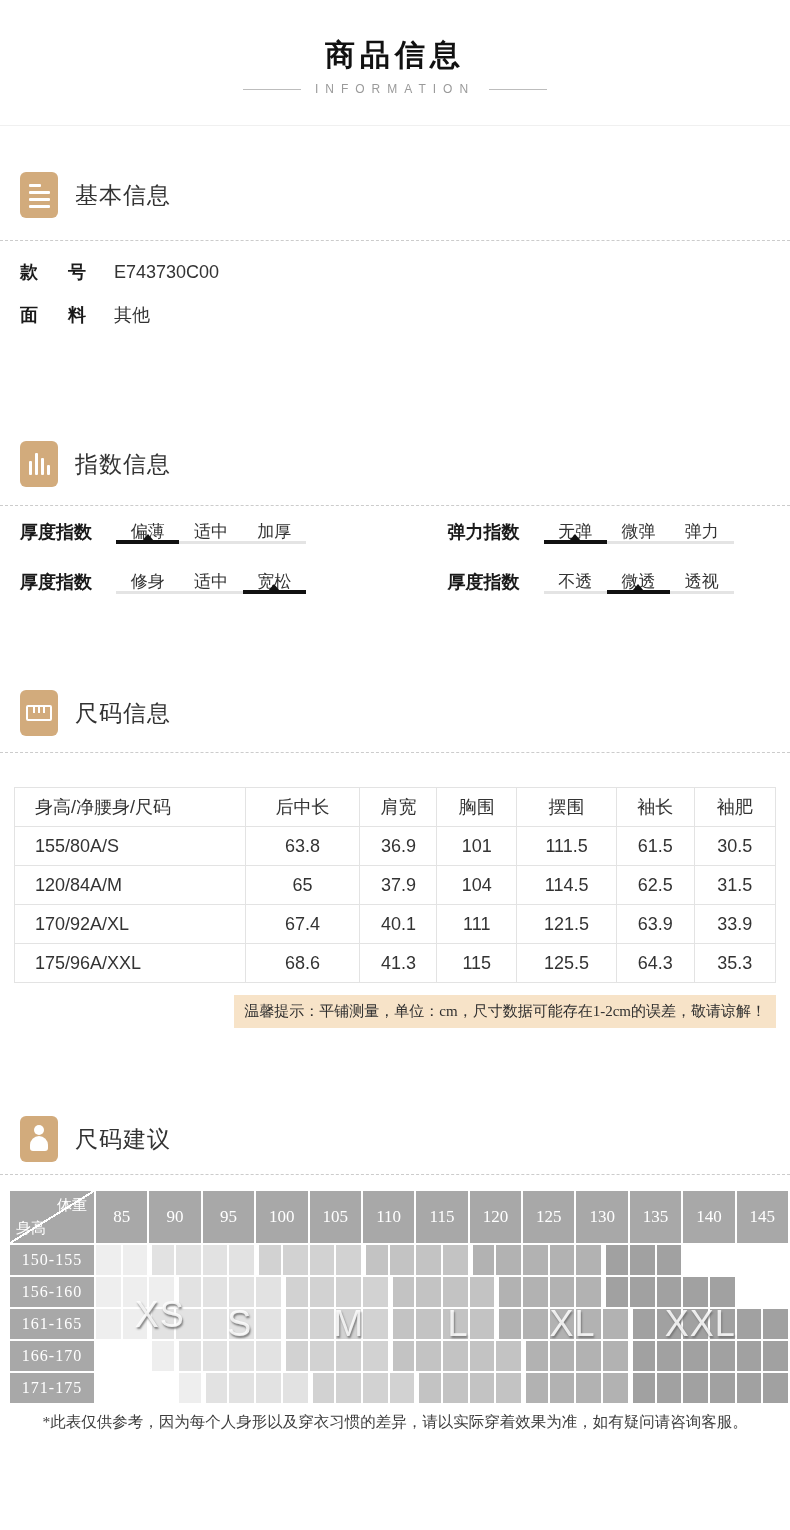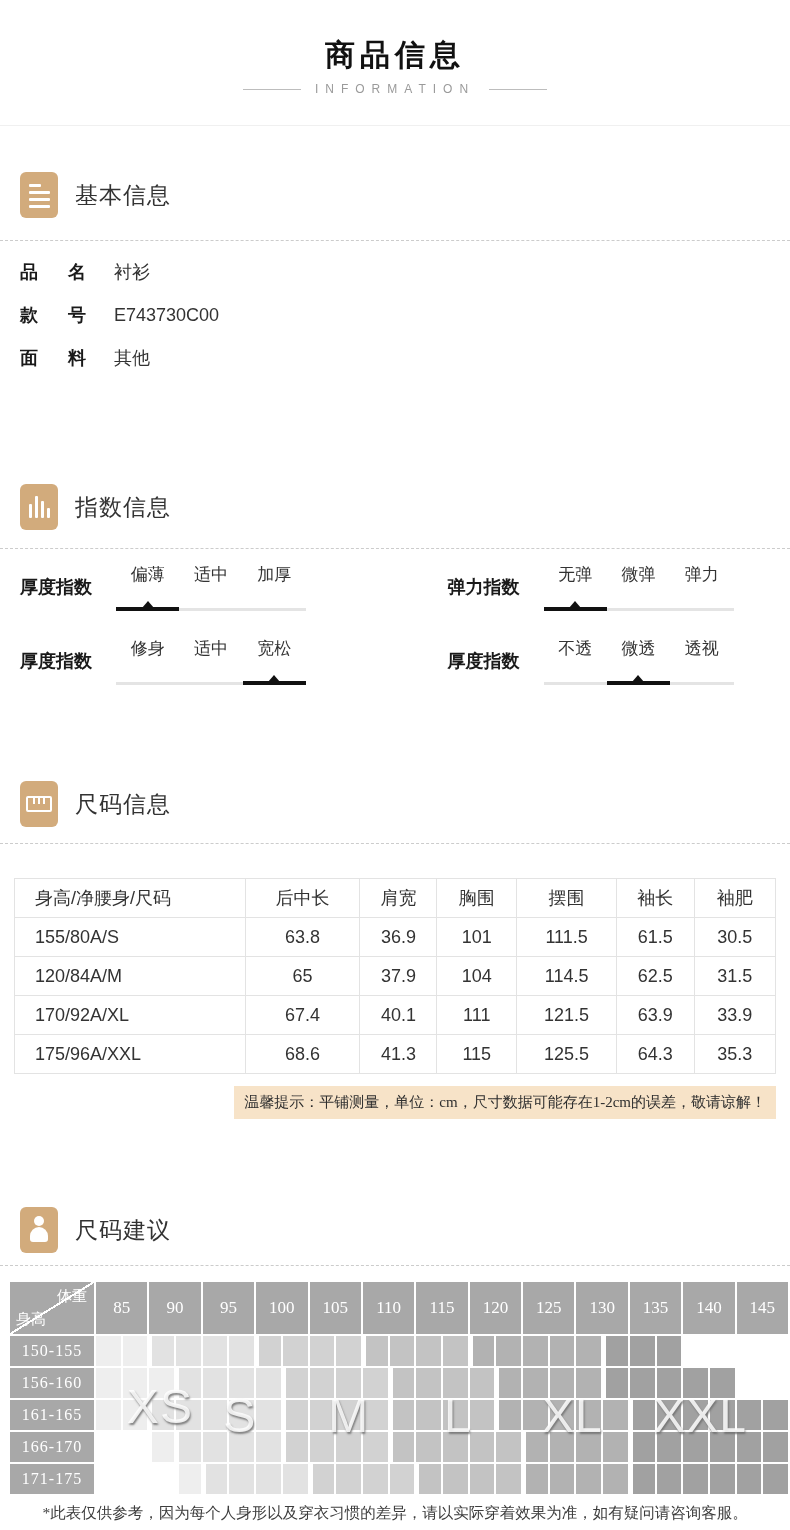--- a/index.html
+++ b/index.html
@@ -41,21 +41,21 @@
   .fields{display:grid;grid-template-columns:57% 43%;padding:0 20px;margin-top:18px}
   .f-row{display:flex;align-items:center;height:26px;margin-bottom:17px}
   .f-label{display:inline-block;width:66px;font-weight:700;color:#1a1a1a;font-size:18px;
            text-align:justify;text-align-last:justify}
   .f-value{margin-left:28px;font-size:18px;color:#333}
 
   
   .idx-grid{display:grid;grid-template-columns:57% 43%;padding:0 20px;margin-top:14px;row-gap:26px}
   .idx-row{display:flex;align-items:center}
   .idx-label{font-weight:700;font-size:18px;color:#1a1a1a;flex:0 0 auto;line-height:24px}
-  .idx-opts{position:relative;margin-left:24px;width:190px;padding-bottom:24px}
+  .idx-opts{position:relative;margin-left:24px;width:190px;padding-bottom:0}
   .opts{display:flex}
   .opt{flex:1;text-align:center;font-size:17px;color:#333;line-height:24px}
   .track{position:absolute;left:0;right:0;bottom:0;height:3px;background:#e4e4e4}
   .seg{position:absolute;bottom:0;height:4px;background:#111;width:33.33%}
   .caret{position:absolute;bottom:3px;width:0;height:0;border-left:6px solid transparent;
          border-right:6px solid transparent;border-bottom:7px solid #111;transform:translateX(-50%)}
 
   
   .size-table{width:762px;margin:34px auto 0;border-collapse:collapse;table-layout:fixed}
   .size-table td{border:1px solid #e3e3e3;height:38px;text-align:center;font-size:18px;color:#333;padding:0}
@@ -73,21 +73,21 @@
   .corner{position:relative;height:52px;grid-column:span 1;color:#fff;font-size:15px;
     background:linear-gradient(to bottom right,#a8a8a8 calc(50% - 1px),#fff calc(50% - 1px),#fff calc(50% + 1px),#a8a8a8 calc(50% + 1px))}
   .corner .tw{position:absolute;top:5px;right:7px}
   .corner .sg{position:absolute;bottom:5px;left:6px}
   .rhead{background:#a8a8a8;color:#fff;font-size:16px;letter-spacing:1px;
          display:flex;align-items:center;justify-content:center;height:30px}
   .cell{height:30px}
   .cell.zstart{border-left:3px solid #fff}
   .zlabels{position:absolute;left:86px;top:54px;right:0;bottom:0;pointer-events:none;
            font-family:"Liberation Sans","DejaVu Sans",sans-serif}
-  .zlabel{position:absolute;transform:translate(-50%,-50%);font-size:48px;color:rgba(255,255,255,.85);
+  .zlabel{position:absolute;transform:translate(-50%,-50%);font-size:36px;color:rgba(255,255,255,.85);
           text-shadow:1px 2px 2px rgba(110,110,110,.85);letter-spacing:1px}
   .footnote{margin-top:9px;text-align:center;font-size:15.5px;color:#3d3d3d;
             font-family:"Liberation Serif","DejaVu Serif",serif}
 
   .sp-basic{margin-top:46px}
   .sp-index{margin-top:96px}
   .sp-size{margin-top:96px}
   .sp-suggest{margin-top:88px}
   .d-basic{margin-top:22px}
   .d-index{margin-top:18px}
@@ -113,24 +113,20 @@
       <span class="l2"></span>
       <span class="l3"></span>
       <span class="l4"></span>
   </div>
   <div class="section-title">基本信息</div>
 </div>
 <div class="dashed d-basic"></div>
 
 <div class="fields">
   <div>
-      <div class="f-row">
-        <span class="f-label">品名</span>
-        <span class="f-value">衬衫</span>
-      </div>
       <div class="f-row">
         <span class="f-label">款号</span>
         <span class="f-value">E743730C00</span>
       </div>
       <div class="f-row">
         <span class="f-label">面料</span>
         <span class="f-value">其他</span>
       </div>
     </div>
 </div>

